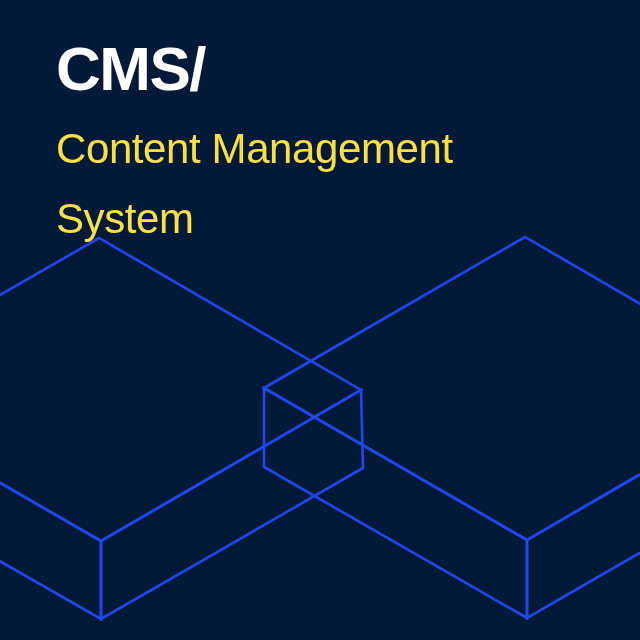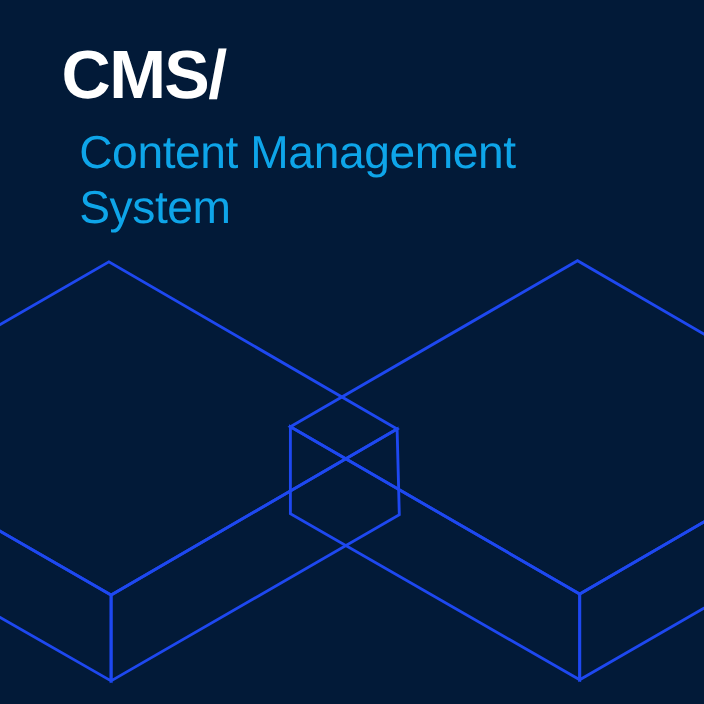--- a/index.html
+++ b/index.html
@@ -36,27 +36,27 @@
   #title {
     font-size: 62px;
     font-weight: 700;
     letter-spacing: -1.5px;
     line-height: 66px;
     color: #ffffff;
     margin: 0;
     white-space: pre;
   }
   #subtitle {
-    margin: 16px;
+    margin: 0;
     margin-top: 12px;
     font-size: 42px;
     font-weight: 300;
-    line-height: 50px;
+    line-height: 70px;
     letter-spacing: -0.4px;
-    color: #0ea5e9;
+    color: #fde047;
     max-width: 480px;
   }
 </style>
 </head>
 <body>
 
 <div id="canvas">
 
   <svg id="artwork" viewBox="0 0 640 640" xmlns="http://www.w3.org/2000/svg" aria-hidden="true">
 

